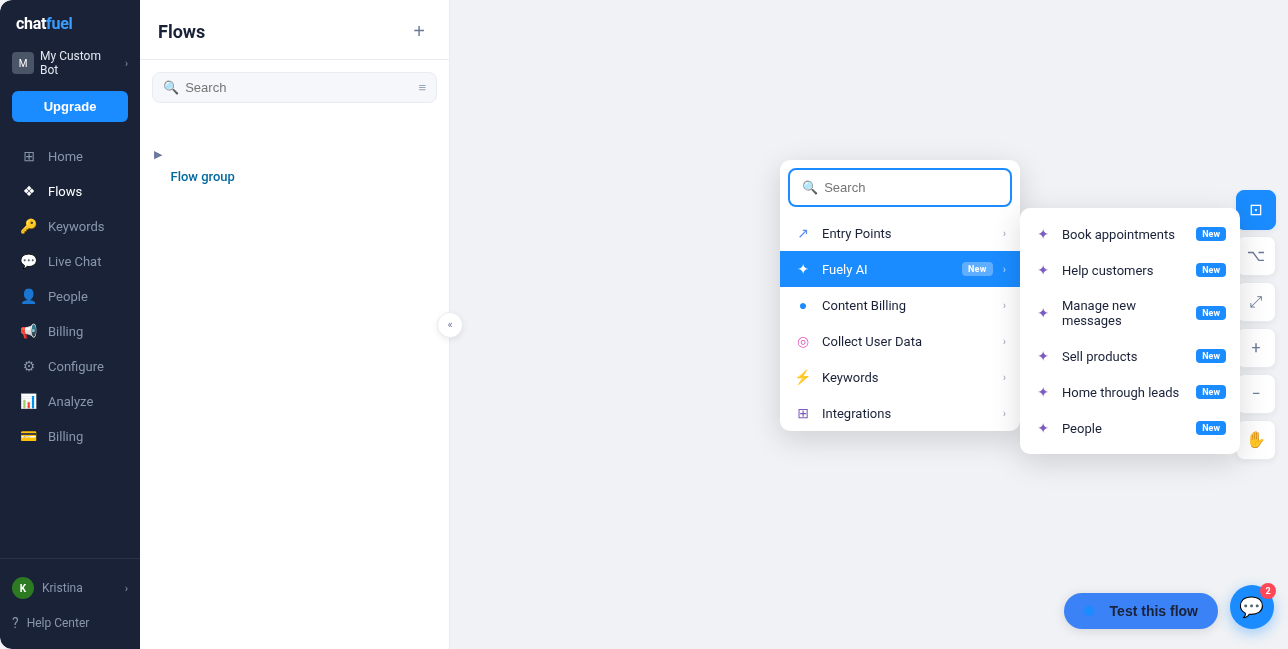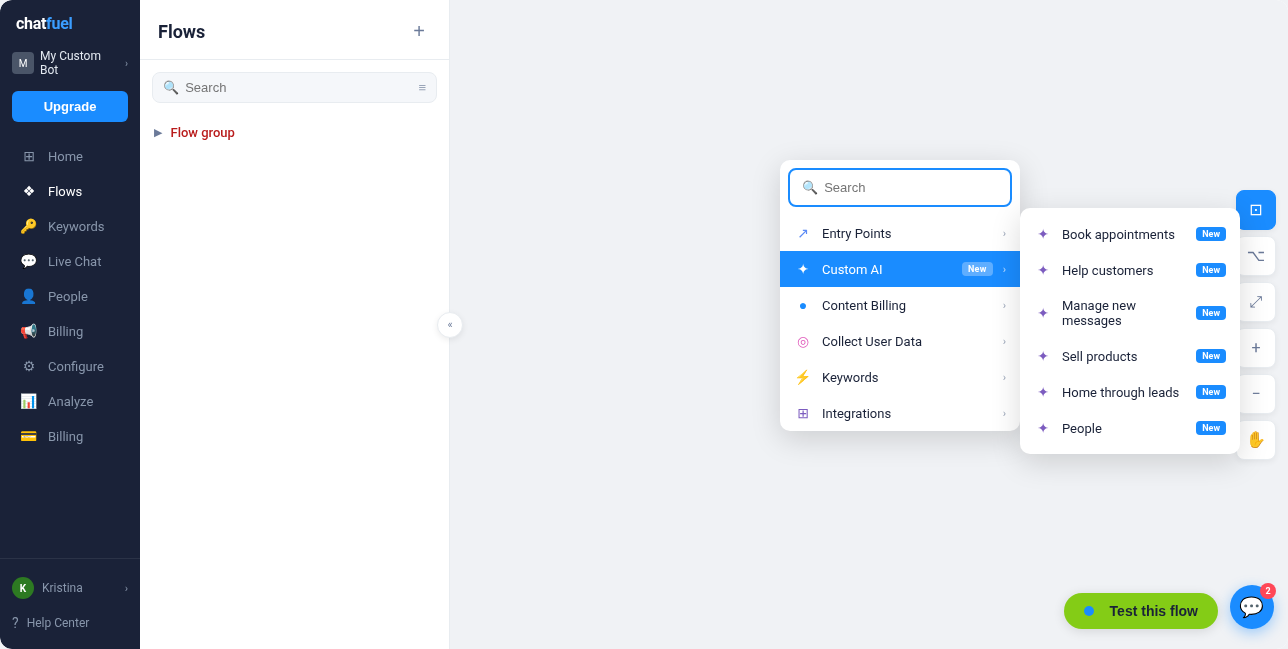--- a/index.html
+++ b/index.html
@@ -182,21 +182,21 @@
     }
     .filter-icon { color: #9aa5b8; font-size: 13px; cursor: pointer; }
     .flow-group {
       display: flex;
       align-items: center;
       padding: 10px 14px;
       gap: 8px;
       cursor: pointer;
     }
     .flow-group-arrow { color: #6b7a99; font-size: 11px; }
-    .flow-group-name { font-size: 13px; color: #b91c1c; font-weight: 500; }
+    .flow-group-name { font-size: 13px; color: #0369a1; font-weight: 500; margin-top: 44px; }
 
     
     .canvas-area {
       flex: 1;
       background: #f0f2f5;
       position: relative;
       overflow: hidden;
     }
 
     
@@ -324,21 +324,21 @@
       background: #1a8cff;
       border-color: #1a8cff;
       color: white;
     }
 
     
     .test-btn {
       position: absolute;
       bottom: 20px;
       right: 70px;
-      background: #84cc16;
+      background: #3b82f6;
       border: none;
       border-radius: 24px;
       padding: 10px 20px;
       display: flex;
       align-items: center;
       gap: 16px;
       font-size: 14px;
       font-weight: 600;
       color: #1a2238;
       cursor: pointer;
@@ -499,21 +499,21 @@
       </div>
 
       <div class="menu-item">
         <span class="menu-item-icon" style="color:#5b8af5;">↗</span>
         <span class="menu-item-label">Entry Points</span>
         <span class="menu-item-arrow">›</span>
       </div>
 
       <div class="menu-item active">
         <span class="menu-item-icon">✦</span>
-        <span class="menu-item-label">Custom AI</span>
+        <span class="menu-item-label">Fuely AI</span>
         <span class="badge-new">New</span>
         <span class="menu-item-arrow">›</span>
       </div>
 
       <div class="menu-item">
         <span class="menu-item-icon" style="color:#1a8cff;">●</span>
         <span class="menu-item-label">Content Billing</span>
         <span class="menu-item-arrow">›</span>
       </div>
 

